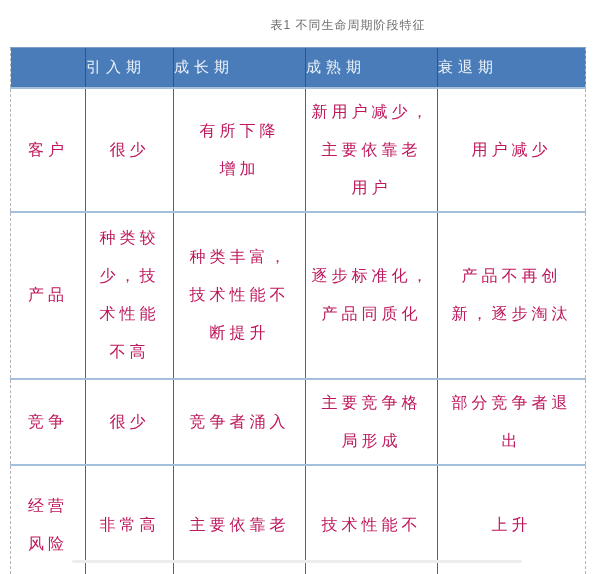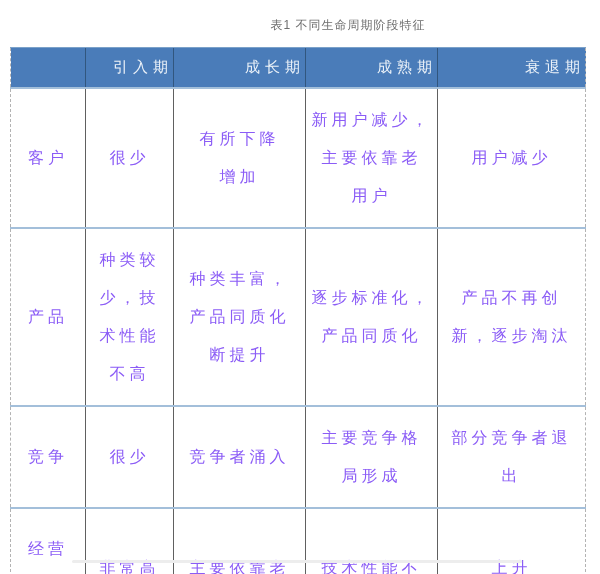--- a/index.html
+++ b/index.html
@@ -36,45 +36,45 @@
   col.c3{width:132px;}
   col.c4{width:148px;}
 
   thead tr{height:40px;}
   thead th{
     background:#4a7cb9;
     color:#edf3f9;
     font-size:15px;
     font-weight:normal;
     letter-spacing:5px;
-    text-align:right;
+    text-align:left;
     vertical-align:middle;
     border-left:1px solid #31567e;
     border-top:1px solid #7ba1c9;
     padding:0;
   }
   thead th:first-child{border-left:none;}
 
   tbody tr.h1{height:121px;}
   tbody tr.h2{height:167px;}
   tbody tr.h3{height:83px;}
   tbody tr.h4{height:120px;}
 
   tbody th, tbody td{
     border-top:2px solid #a3bfda;
     border-left:1px solid #606060;
     font-size:16px;
     font-weight:normal;
-    color:#8b5cf6;
+    color:#be185d;
     text-align:center;
     vertical-align:middle;
     letter-spacing:4px;
     line-height:38px;
     white-space:pre-line;
-    padding:12px 2px;
+    padding:4px 2px;
   }
   tbody th:first-child{border-left:none;}
 
   .shadow{
     position:absolute;
     left:72px;top:560px;
     width:450px;height:3px;
     background:#ededed;
     border-radius:2px;
   }
@@ -114,21 +114,21 @@
 用户</td>
         <td>用户减少</td>
       </tr>
       <tr class="h2">
         <th>产品</th>
         <td>种类较
 少，技
 术性能
 不高</td>
         <td>种类丰富，
-产品同质化
+技术性能不
 断提升</td>
         <td>逐步标准化，
 产品同质化</td>
         <td>产品不再创
 新，逐步淘汰</td>
       </tr>
       <tr class="h3">
         <th>竞争</th>
         <td>很少</td>
         <td>竞争者涌入</td>

